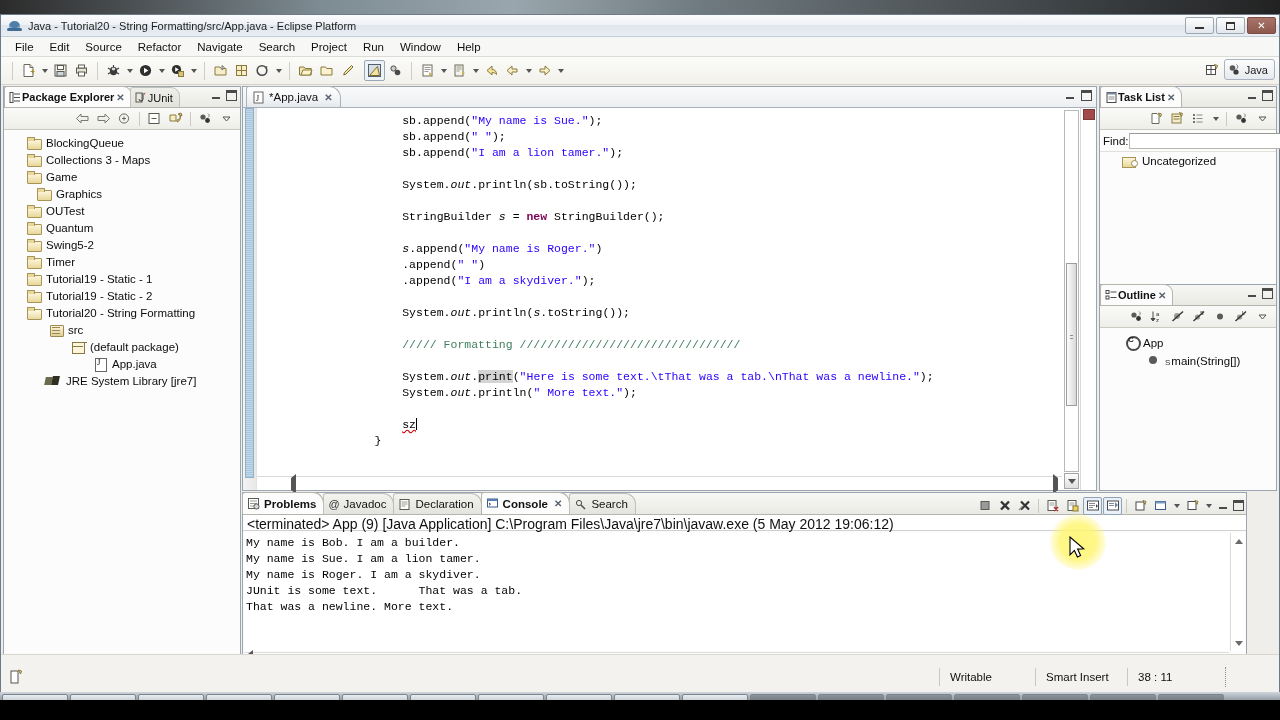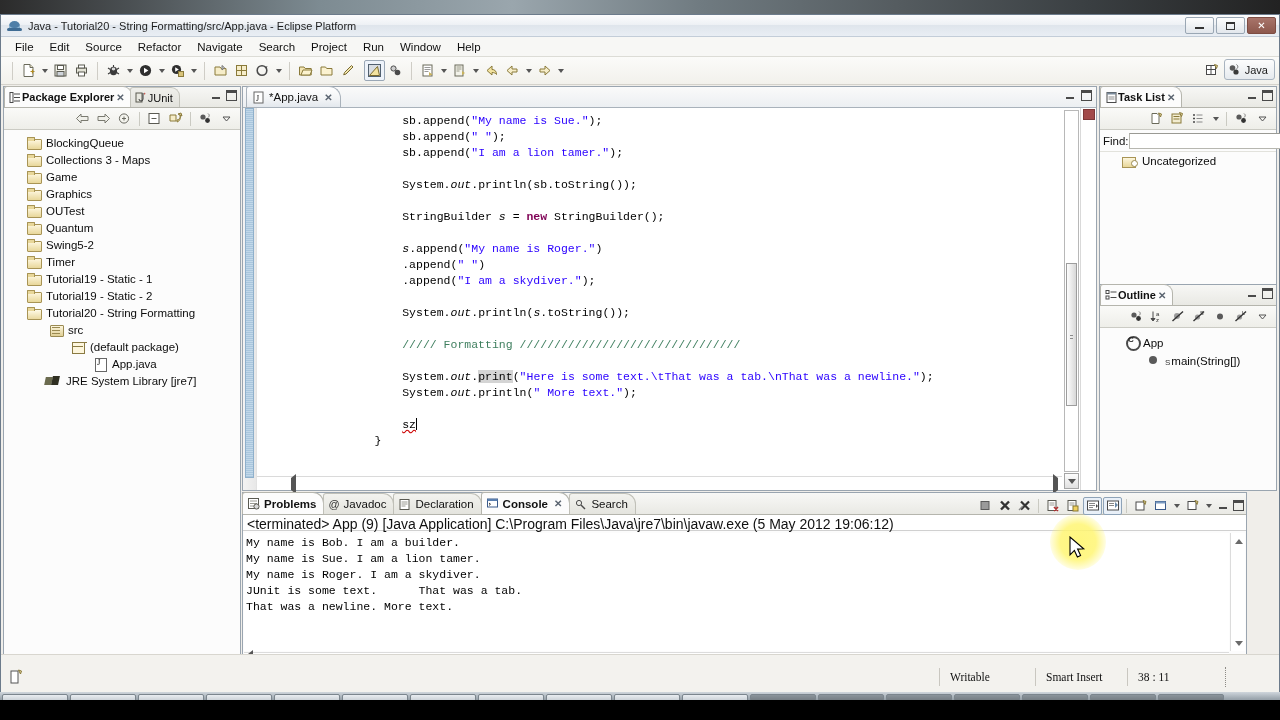--- a/index.html
+++ b/index.html
@@ -389,21 +389,21 @@
   .method-ico { width:16px;height:14px;position:relative;flex:none;margin-right:3px;}
   .method-ico::before{
     content:"";position:absolute;left:3px;top:3px;width:8px;height:8px;border-radius:50%;background:#5a5a5a;
   }
   .sup-s { font-size:8px; vertical-align:super; color:#333; margin-right:1px;}
 
   
   .statusbar {
     position:absolute; left:0; right:0; bottom:0; height:45px;
     background:#f3f2ee; border-top:1px solid #d8d6cf;
-    display:flex; align-items:center;font-family:Liberation Serif, serif;
+    display:flex; align-items:center;
   }
   .sb-ico { width: 30px; display:flex; justify-content:center; }
   .sb-spacer { flex: 1; }
   .sb-cell {
     border-left:1px solid #c9c7c0; height:18px; display:flex; align-items:center;
     padding: 0 10px; font-size:11.5px; color:#101010; white-space:nowrap;
   }
   .sb-grip {
     border-left: 1px dotted #8d8b85; height:20px; margin-left:8px; width:4px;
   }
@@ -702,21 +702,21 @@
             <span>BlockingQueue</span>
           </div>
           <div class="tree-row" style="padding-left:22px">
             <span class="folder-ico"></span>
             <span>Collections 3 - Maps</span>
           </div>
           <div class="tree-row" style="padding-left:22px">
             <span class="folder-ico"></span>
             <span>Game</span>
           </div>
-          <div class="tree-row" style="padding-left:22px">
+          <div class="tree-row" style="padding-left:32px">
             <span class="folder-ico"></span>
             <span>Graphics</span>
           </div>
           <div class="tree-row" style="padding-left:22px">
             <span class="folder-ico"></span>
             <span>OUTest</span>
           </div>
           <div class="tree-row" style="padding-left:22px">
             <span class="folder-ico"></span>
             <span>Quantum</span>

